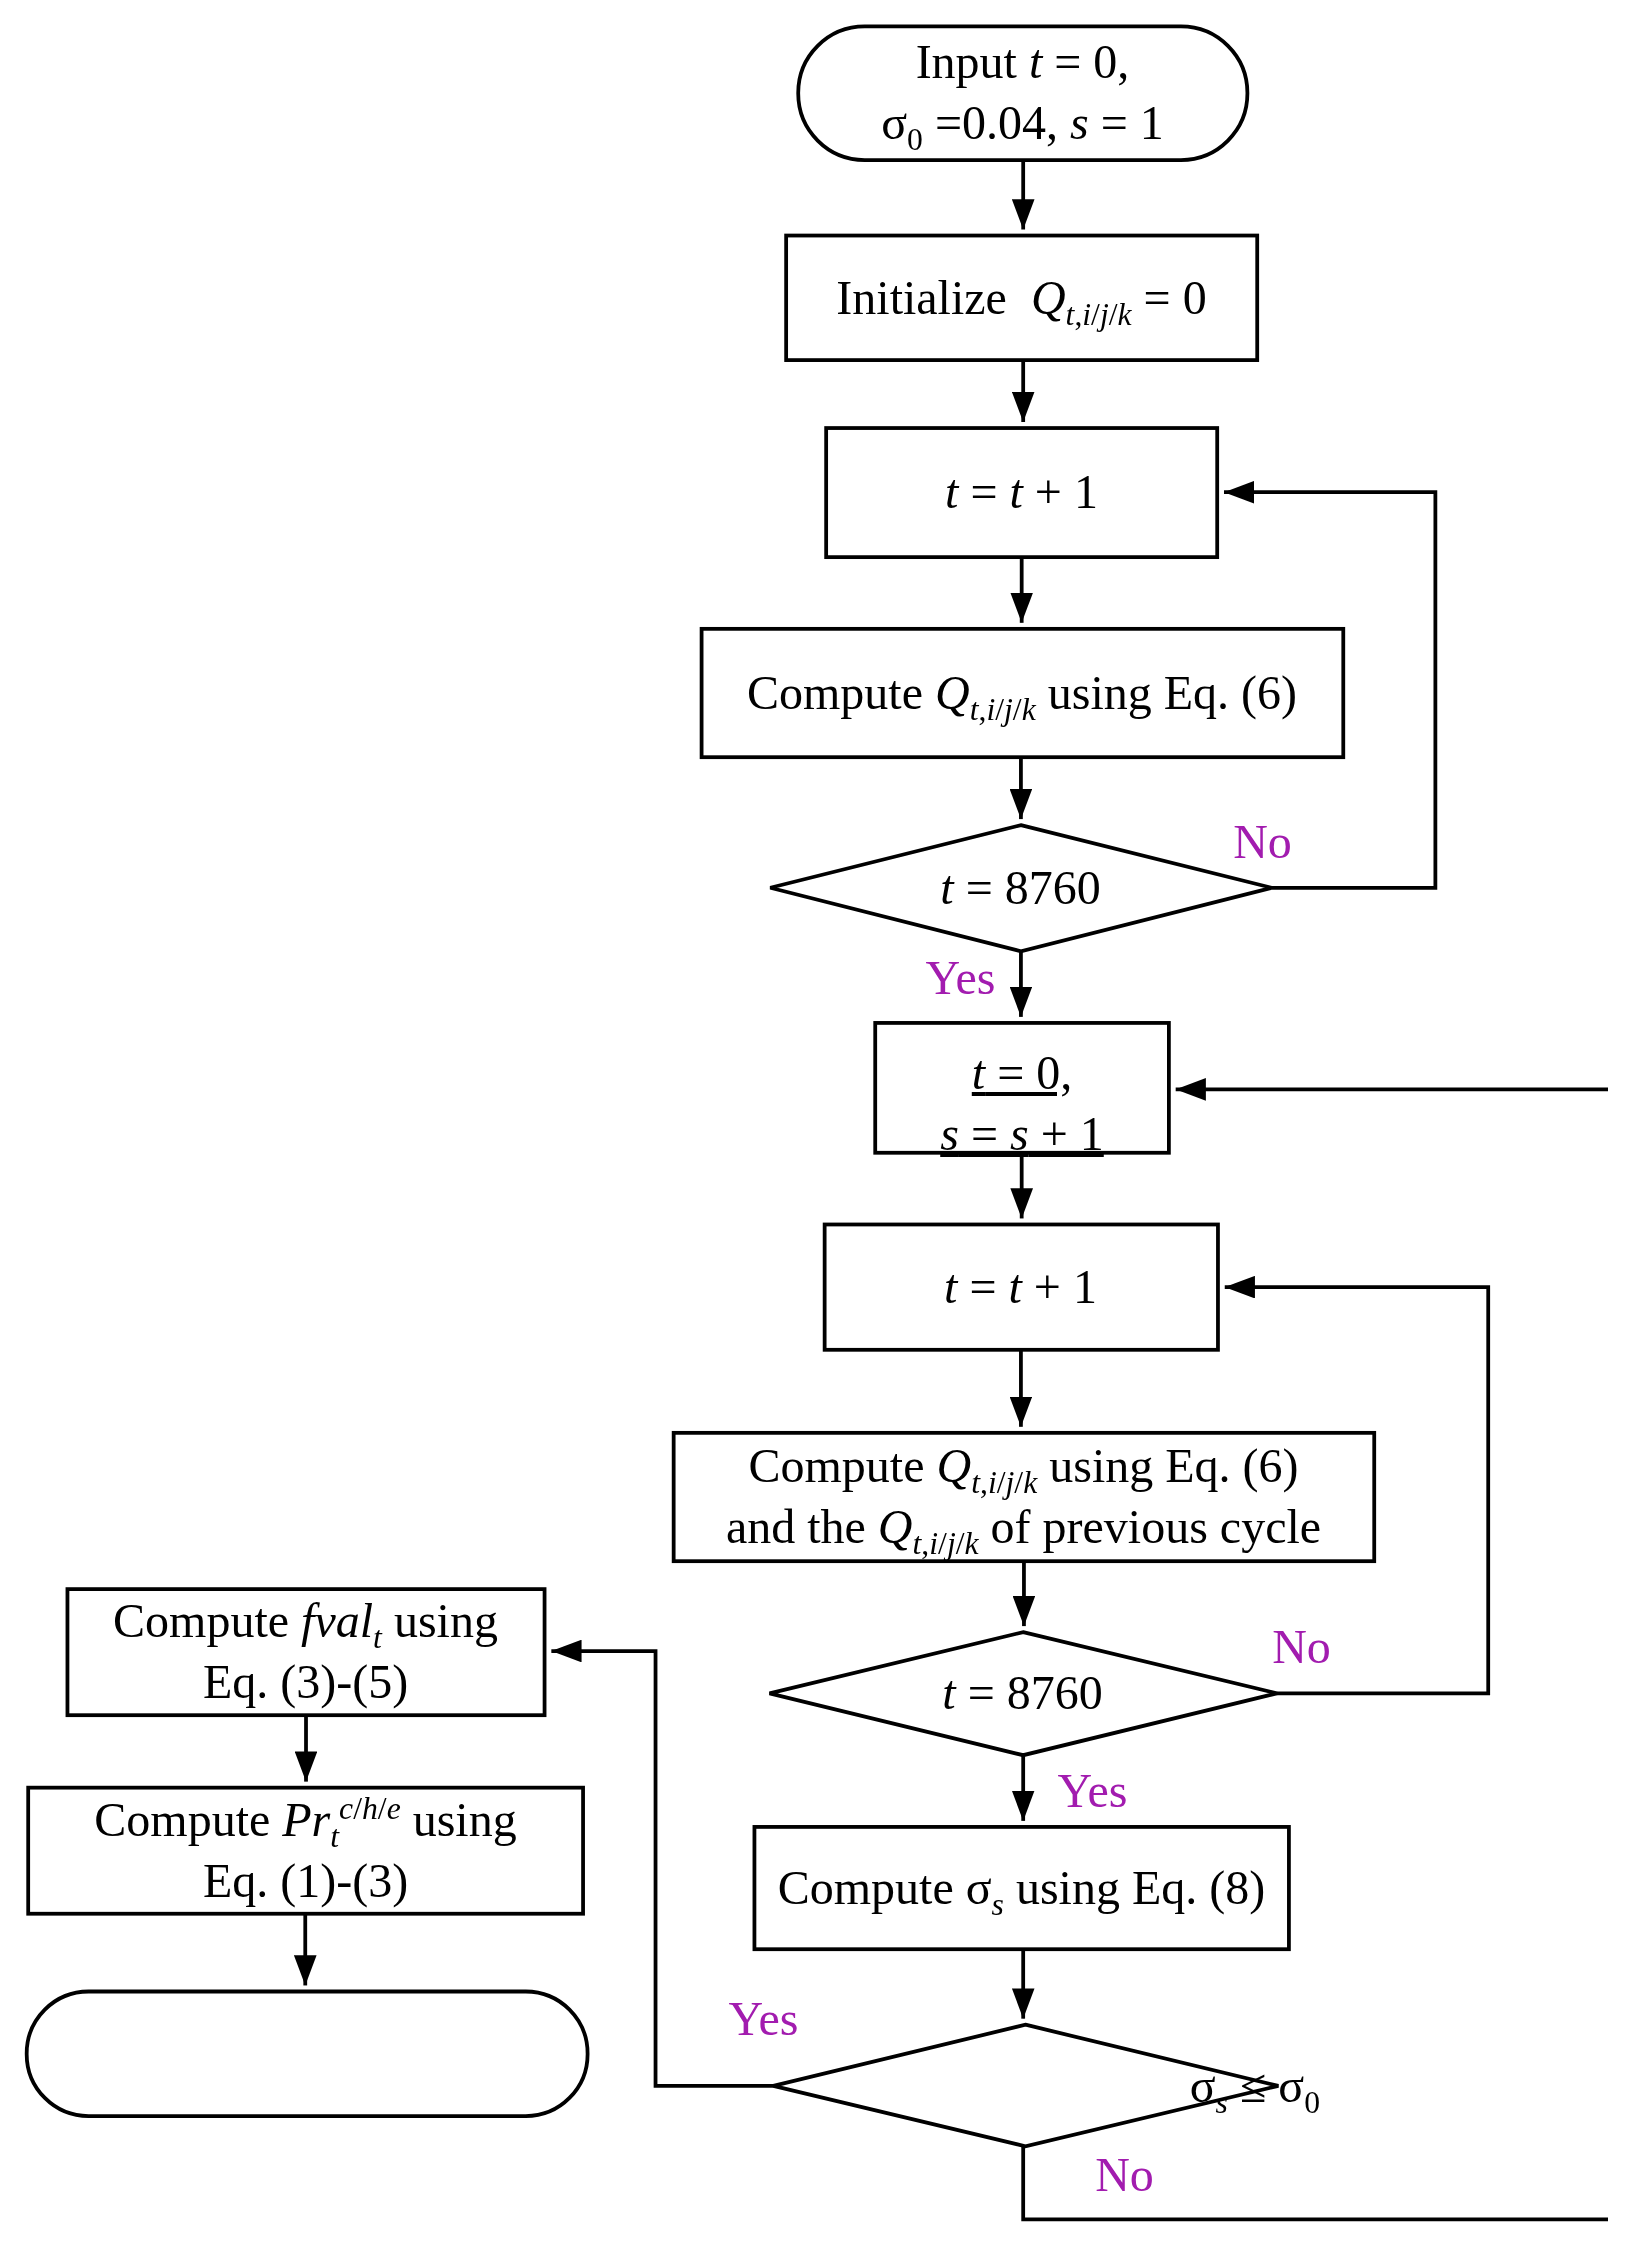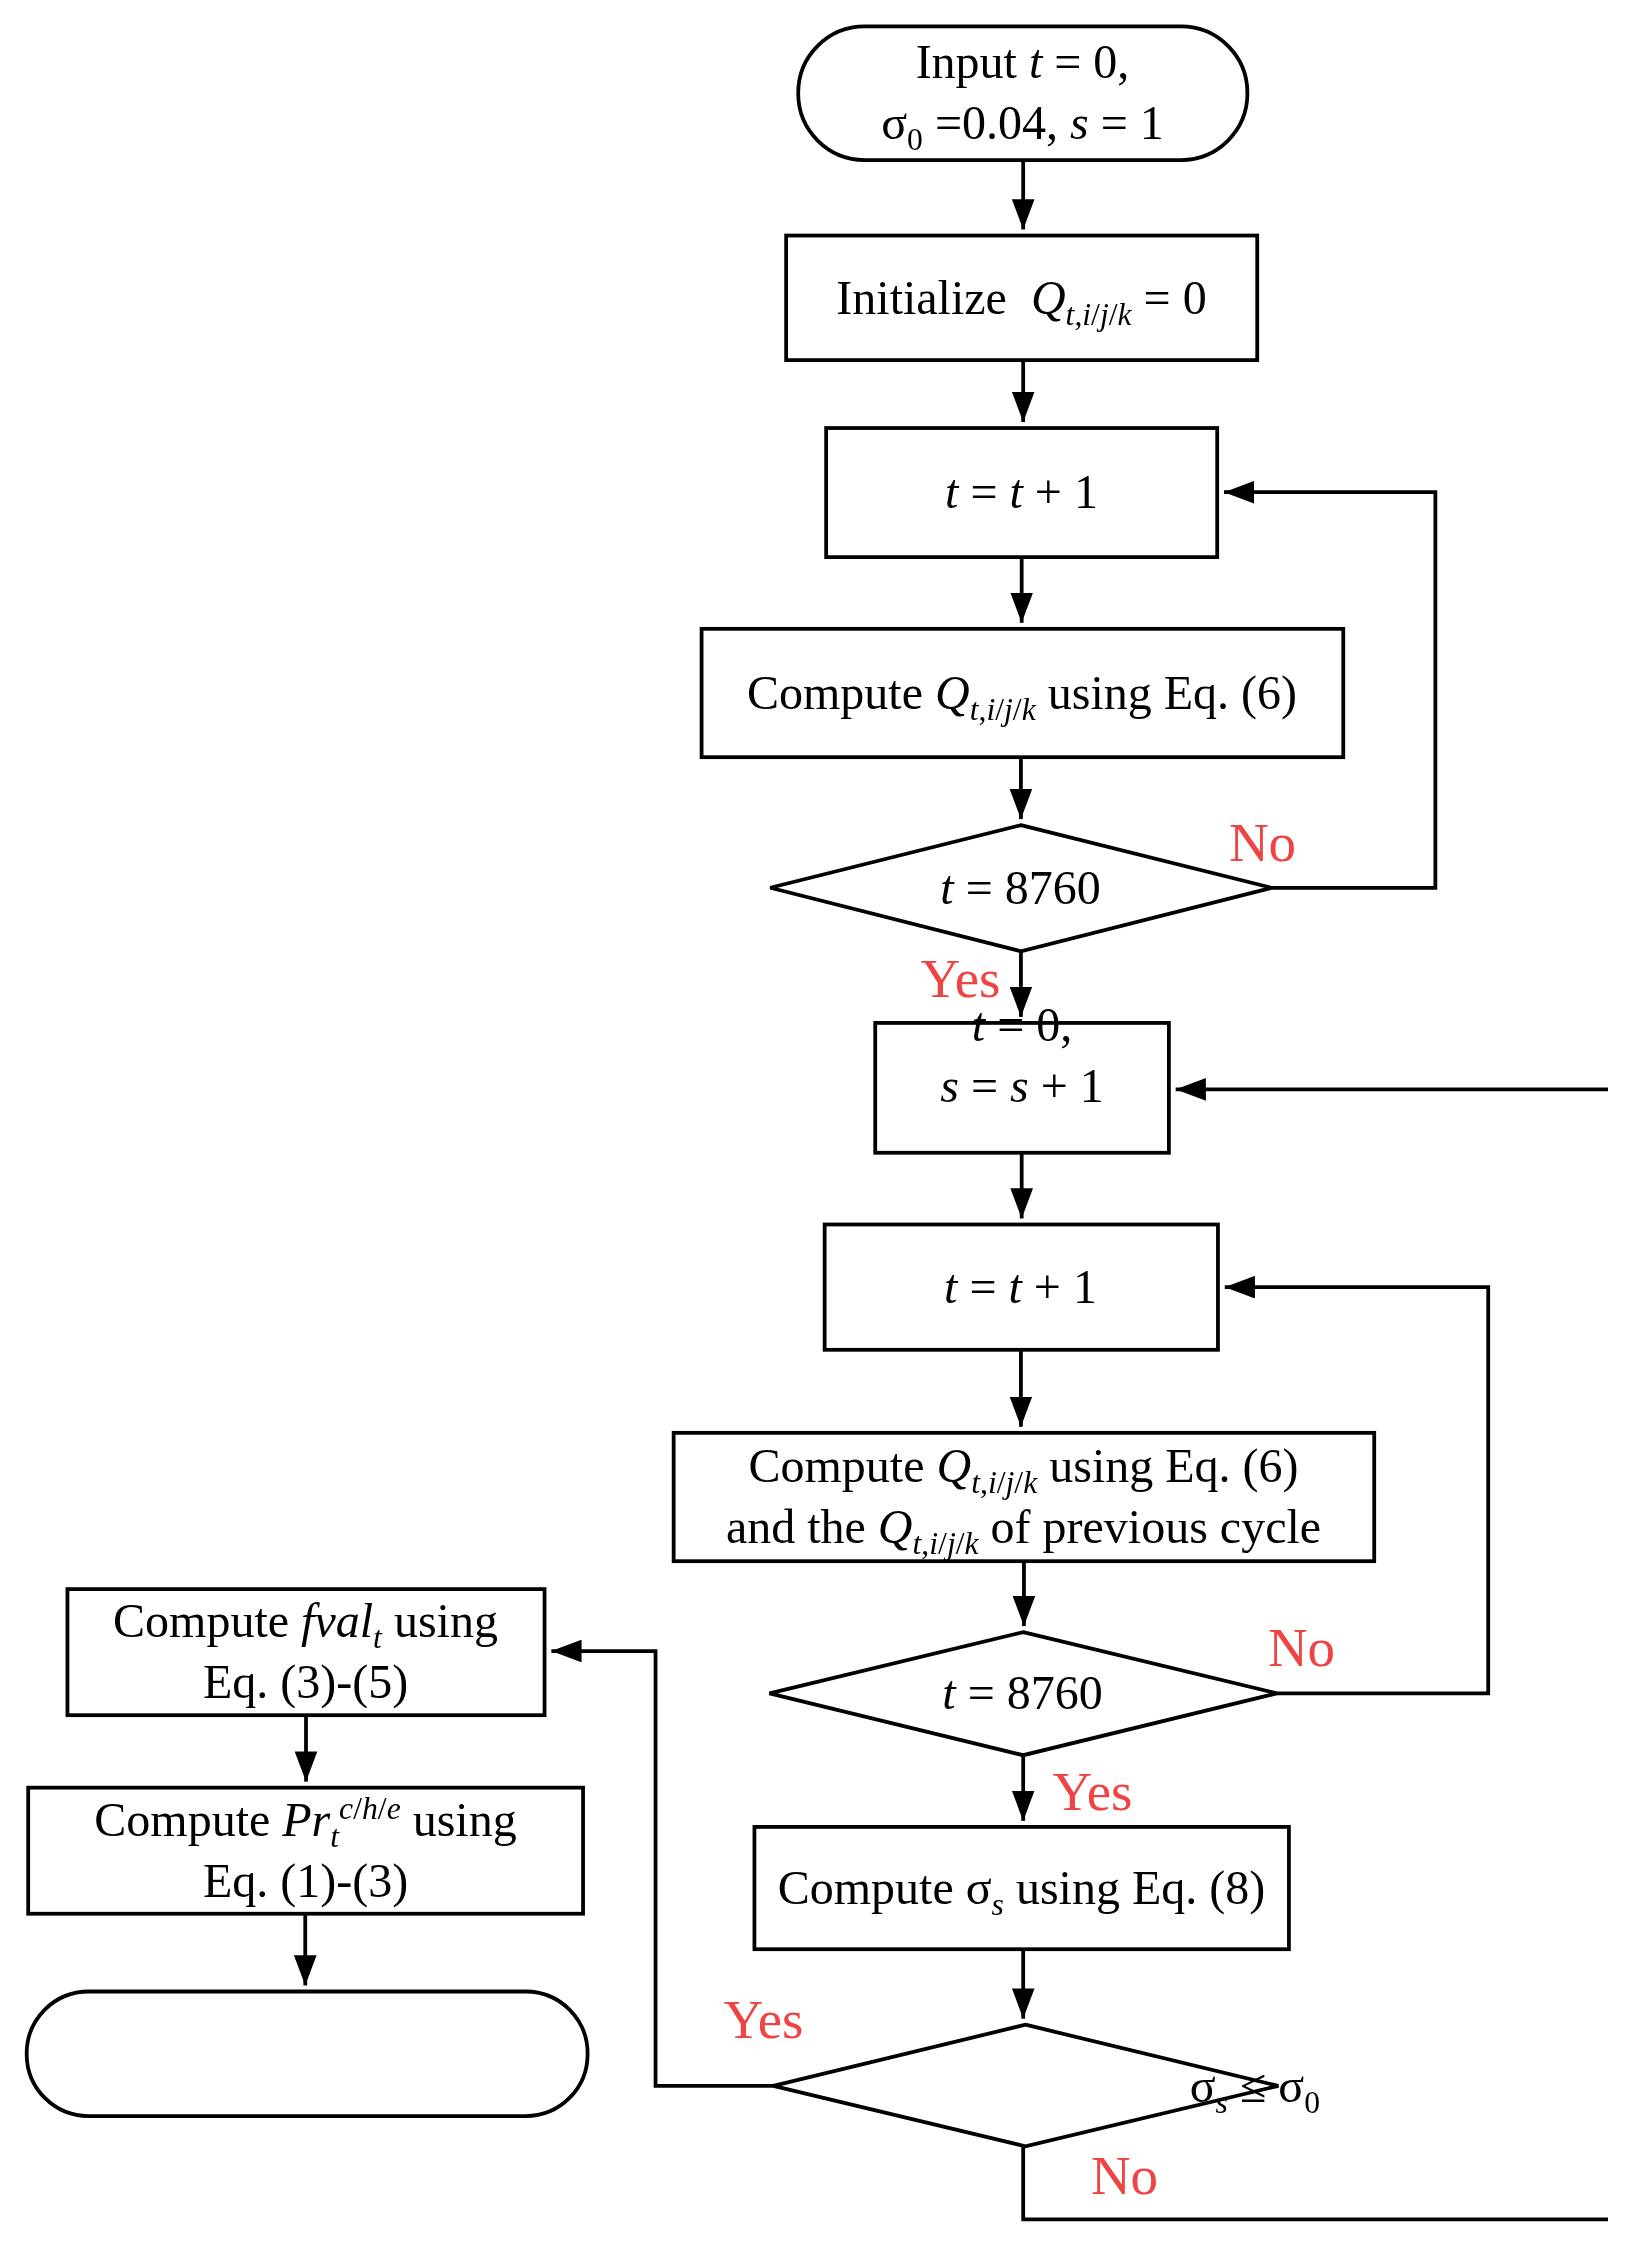--- a/index.html
+++ b/index.html
@@ -4,21 +4,21 @@
 <style>
   html,body{margin:0;padding:0;background:#ffffff;}
   .canvas{position:relative;width:1608px;height:2261px;background:#ffffff;overflow:hidden;
           font-family:"Liberation Serif", serif;color:#000;}
   .canvas svg{position:absolute;left:0;top:0;z-index:1;}
   .node{position:absolute;z-index:2;display:flex;flex-direction:column;align-items:center;
         justify-content:center;text-align:center;font-size:48px;line-height:1.27;color:#000;}
   .node i{font-style:italic;}
   .node sub,.node sup,.elabel sub{font-size:66%;line-height:0;}
   .elabel{position:absolute;z-index:2;width:113px;height:60px;display:flex;align-items:center;
-          justify-content:center;font-size:55px;line-height:1;color:#ef4444;}
+          justify-content:center;font-size:48px;line-height:1;color:#a21caf;}
 </style>
 </head>
 <body>
 
 <div class="canvas">
 
   <svg width="1644" height="2261" viewBox="0 0 2177 2995">
     <defs>
       <marker id="arr" viewBox="0 0 8 6" refX="8" refY="3" markerWidth="8" markerHeight="6" orient="auto" markerUnits="strokeWidth">
         <path d="M0,0 L8,3 L0,6 z" fill="#000"></path>
@@ -76,21 +76,21 @@
   </div>
 
   <div class="node" style="left:701px;top:629px;width:642px;height:128px;">
     <div>Compute <i>Q</i><sub><i>t</i>,<i>i</i>/<i>j</i>/<i>k</i></sub> using Eq. (6)</div>
   </div>
 
   <div class="node" style="left:770px;top:825px;width:501px;height:126px;">
     <div><i>t</i> = 8760</div>
   </div>
 
-  <div class="node" style="left:875px;top:991px;width:294px;height:130px;">
+  <div class="node" style="left:875px;top:1039px;width:294px;height:130px;text-decoration:underline;">
     <div><i>t</i> = 0,</div>
     <div><i>s</i> = <i>s</i> + 1</div>
   </div>
 
   <div class="node" style="left:824px;top:1225px;width:393px;height:125px;">
     <div><i>t</i> = <i>t</i> + 1</div>
   </div>
 
   <div class="node" style="left:673px;top:1433px;width:701px;height:128px;">
     <div>Compute <i>Q</i><sub><i>t</i>,<i>i</i>/<i>j</i>/<i>k</i></sub> using Eq. (6)</div>

